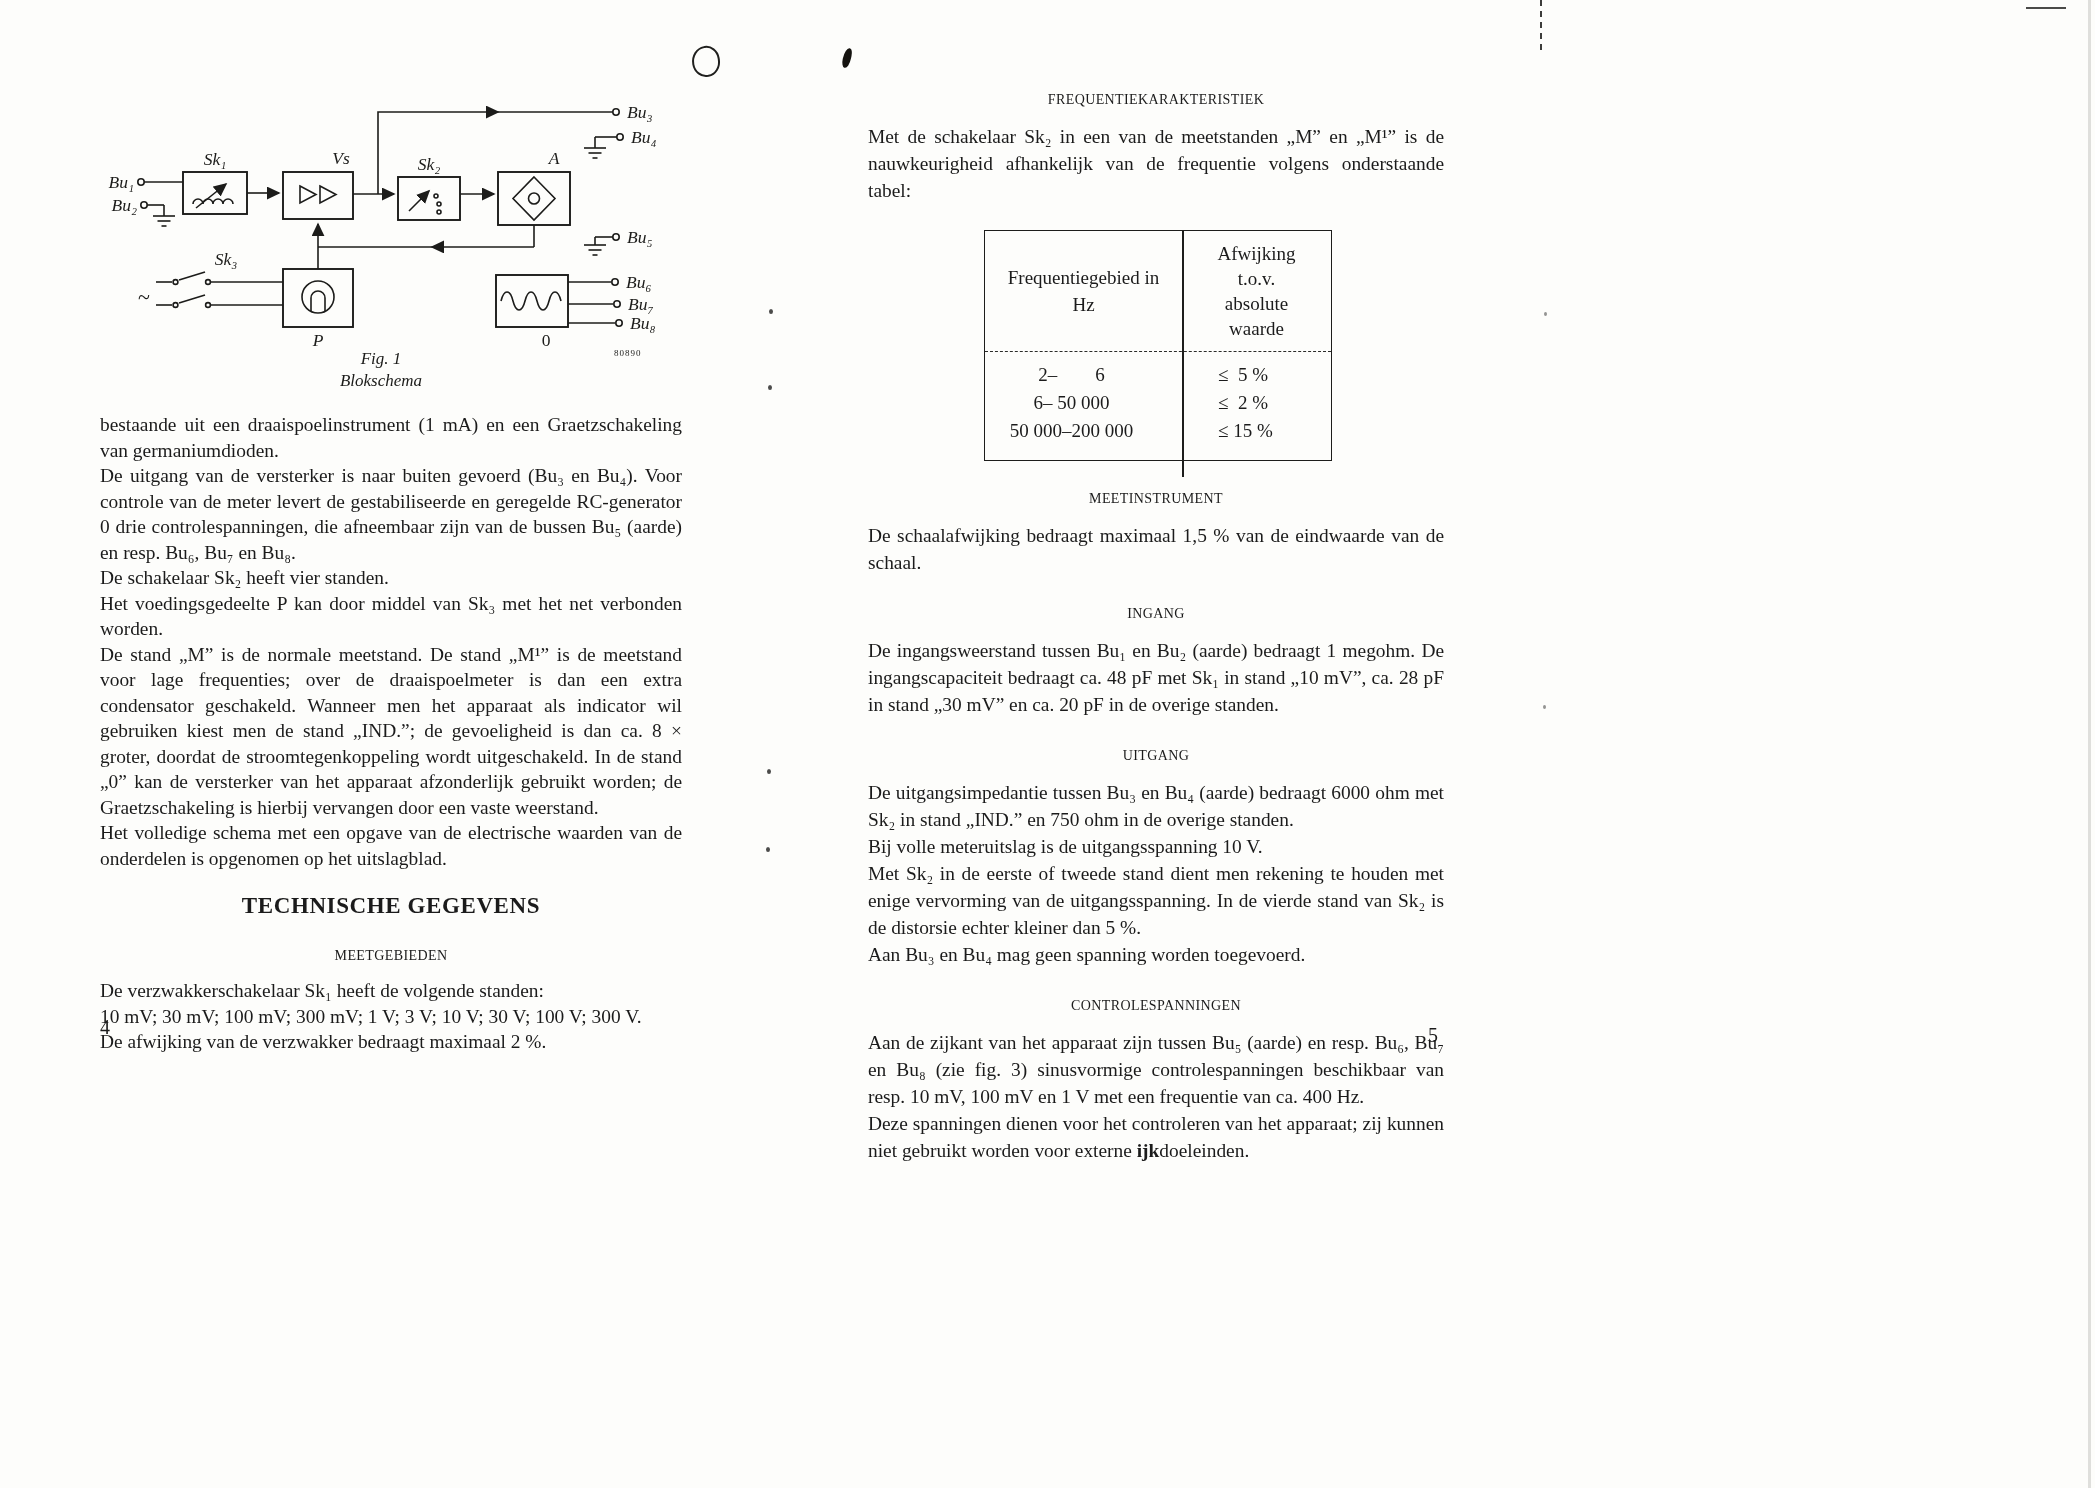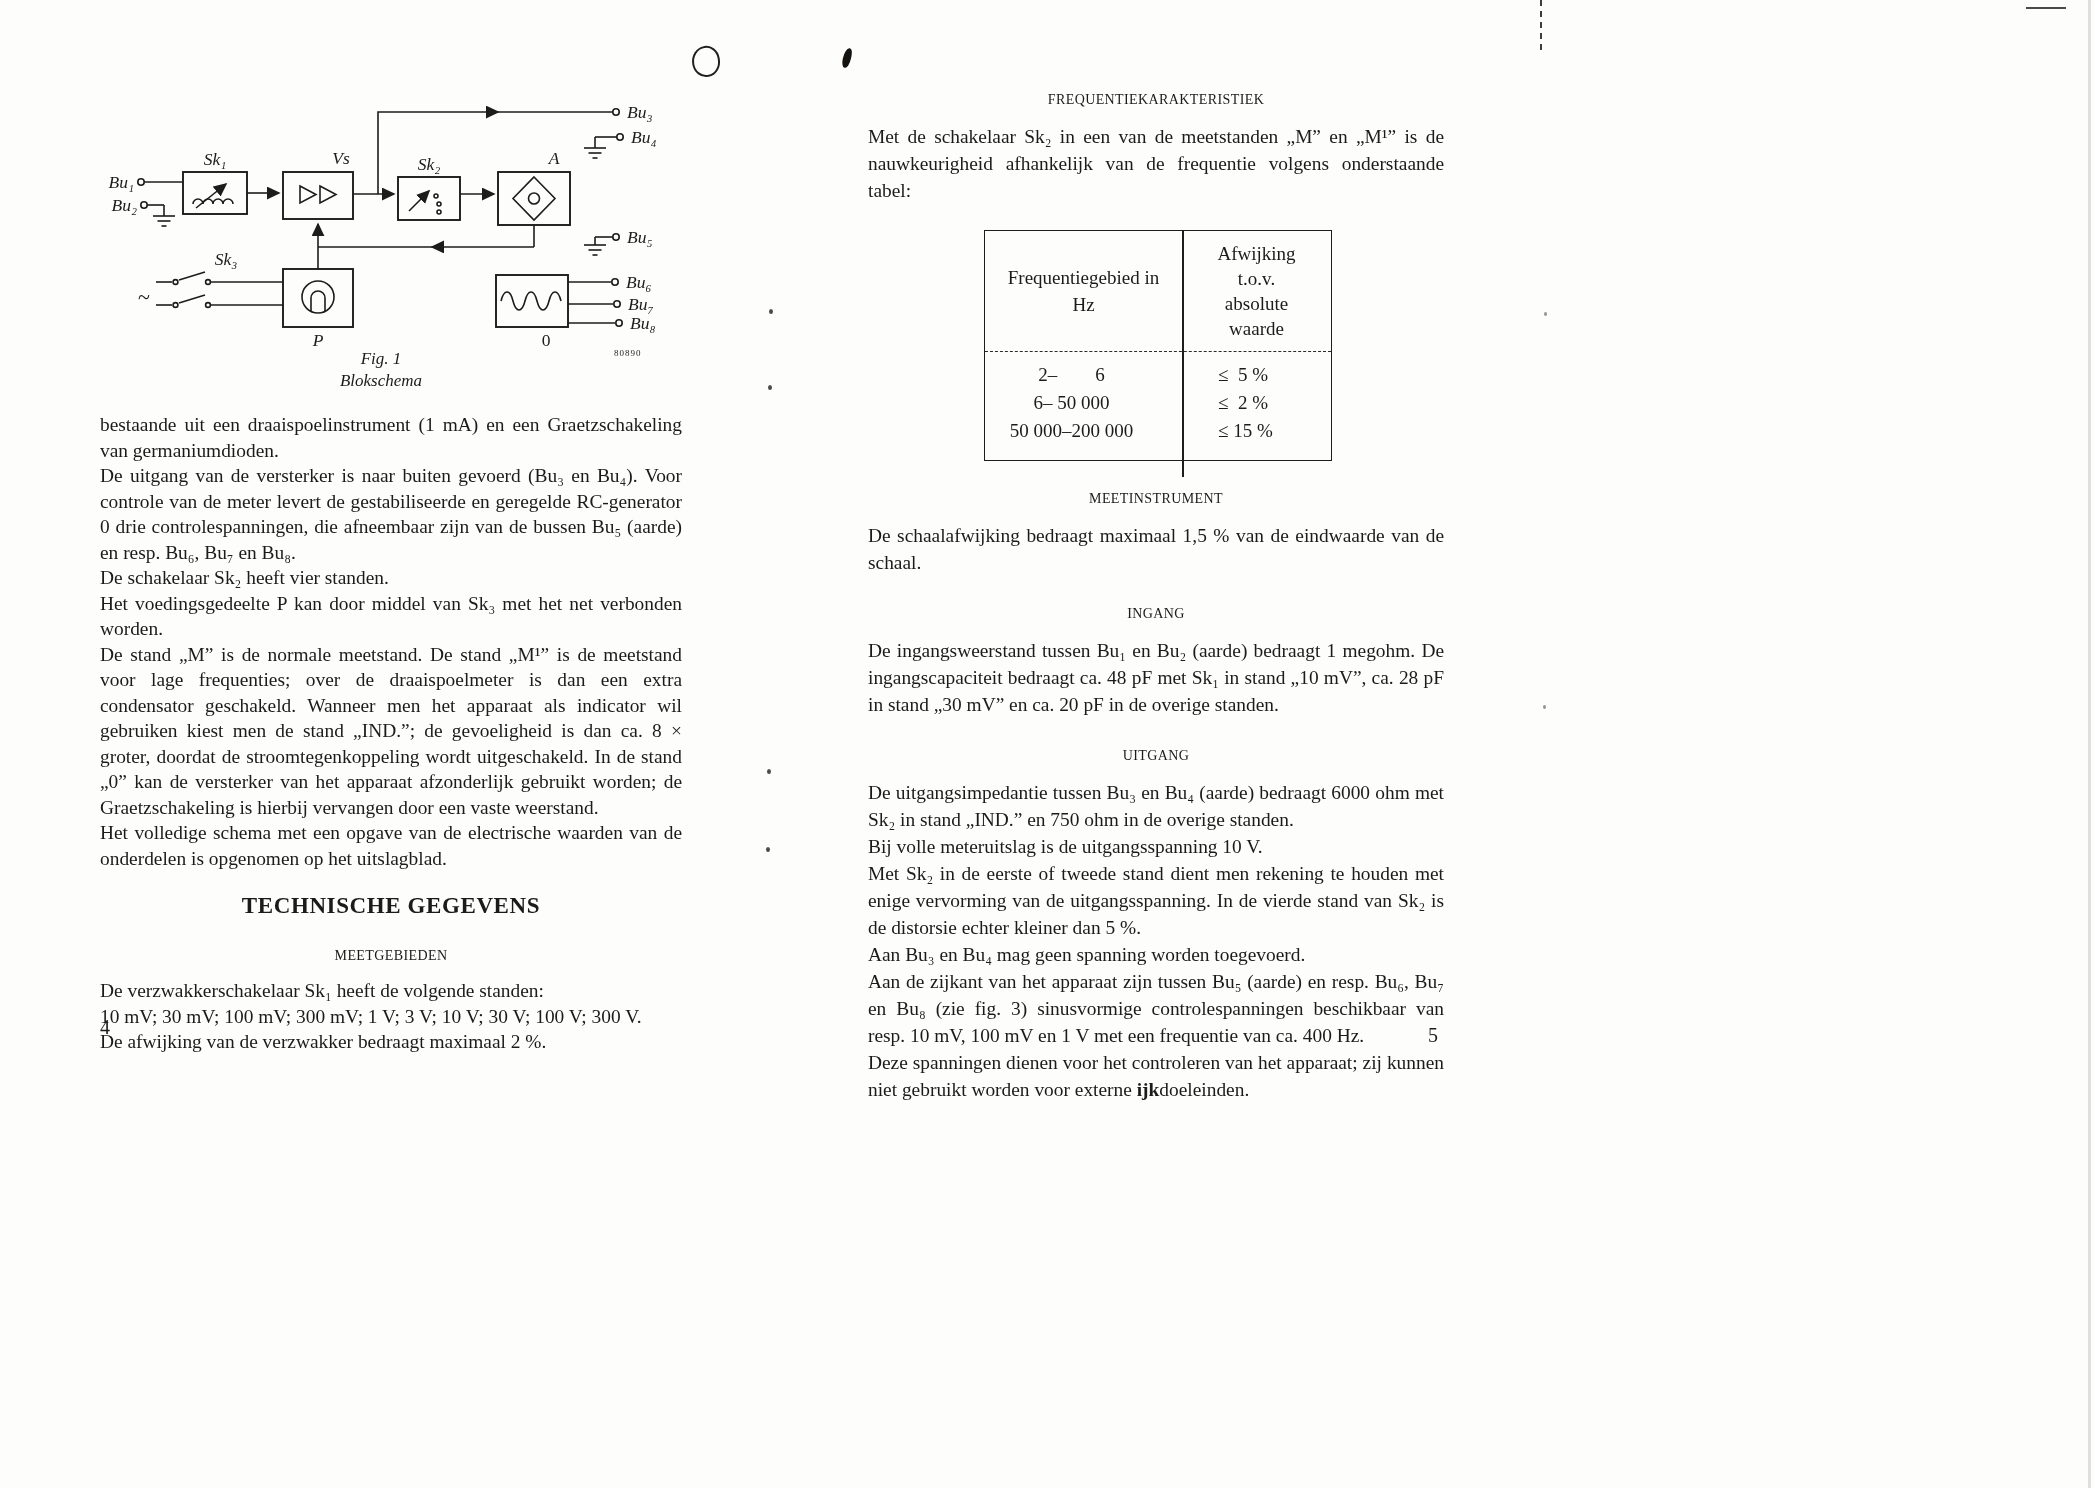--- a/index.html
+++ b/index.html
@@ -295,20 +295,21 @@
 
     <div class="sec">INGANG</div>
     <p>De ingangsweerstand tussen Bu₁ en Bu₂ (aarde) bedraagt 1 megohm. De ingangscapaciteit bedraagt ca. 48 pF met Sk₁ in stand „10 mV”, ca. 28 pF in stand „30 mV” en ca. 20 pF in de overige standen.</p>
 
     <div class="sec">UITGANG</div>
     <p>De uitgangsimpedantie tussen Bu₃ en Bu₄ (aarde) bedraagt 6000 ohm met Sk₂ in stand „IND.” en 750 ohm in de overige standen.</p>
     <p>Bij volle meteruitslag is de uitgangsspanning 10 V.</p>
     <p>Met Sk₂ in de eerste of tweede stand dient men rekening te houden met enige vervorming van de uitgangsspanning. In de vierde stand van Sk₂ is de distorsie echter kleiner dan 5 %.</p>
     <p>Aan Bu₃ en Bu₄ mag geen spanning worden toegevoerd.</p>
 
+    <div class="sec">CONTROLESPANNINGEN</div>
     <p>Aan de zijkant van het apparaat zijn tussen Bu₅ (aarde) en resp. Bu₆, Bu₇ en Bu₈ (zie fig. 3) sinusvormige controlespanningen beschikbaar van resp. 10 mV, 100 mV en 1 V met een frequentie van ca. 400 Hz.</p>
     <p>
       <span>Deze spanningen dienen voor het controleren van het apparaat; zij kunnen niet gebruikt worden voor externe </span><b>ijk</b><span>doeleinden.</span>
     </p>
   </div>
 
   <div class="pagenum pn-right">5</div>
 
 </div>
 

